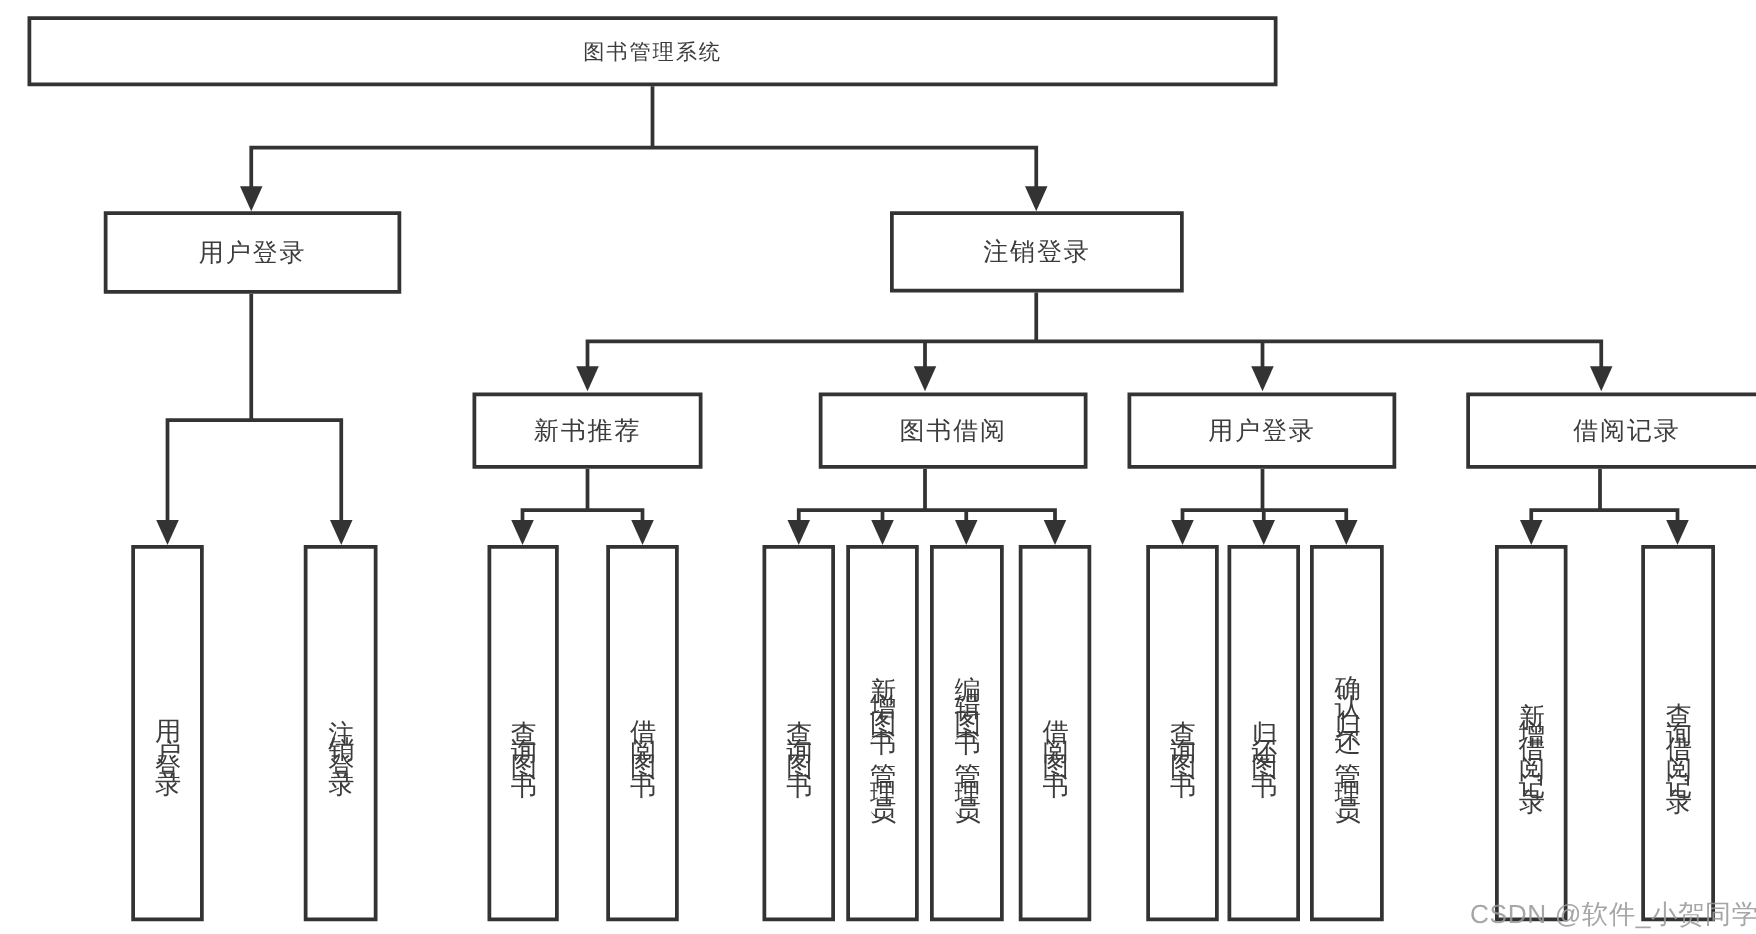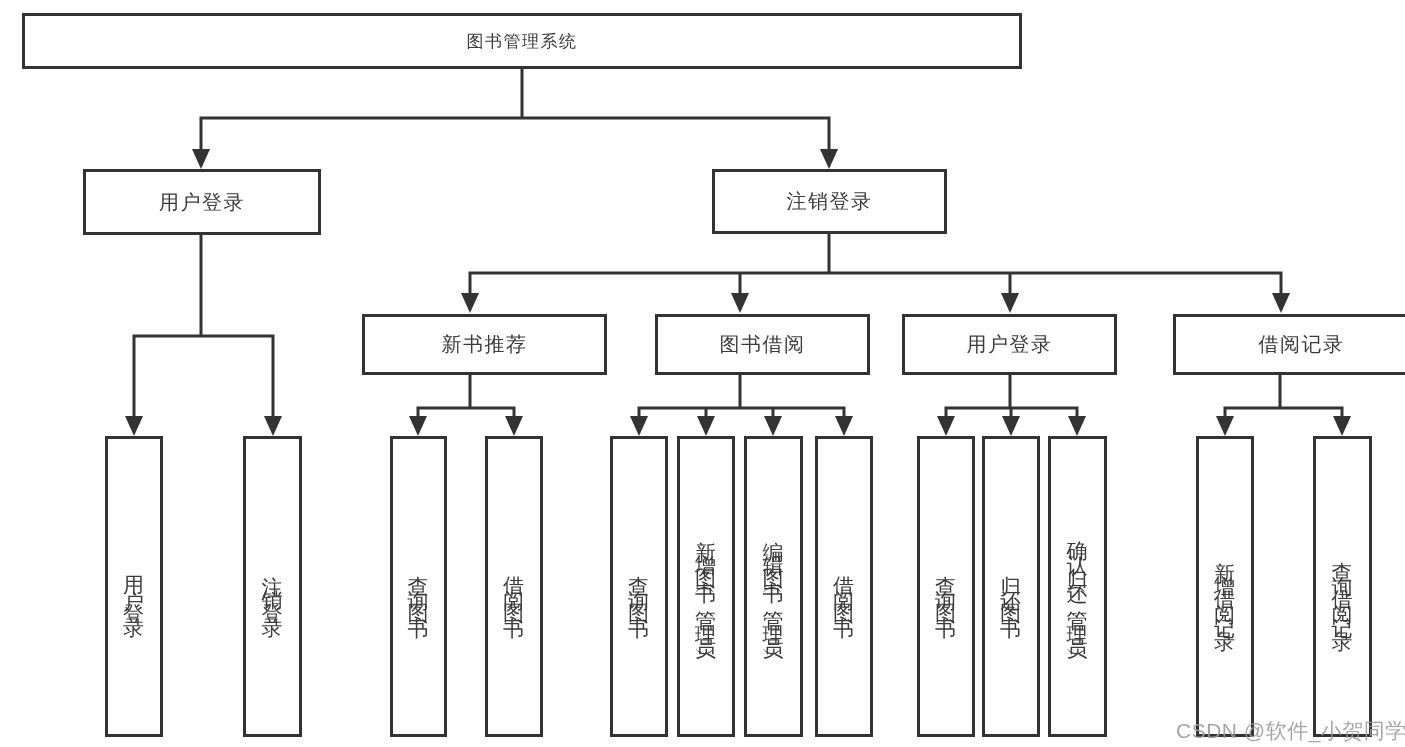--- a/index.html
+++ b/index.html
@@ -90,21 +90,21 @@
     <span class="hlabel">图书管理系统</span>
   </div>
 
   <div class="node" style="left:83px;top:169px;width:238px;height:66px;">
     <span class="hlabel">用户登录</span>
   </div>
   <div class="node" style="left:712px;top:169px;width:235px;height:65px;">
     <span class="hlabel">注销登录</span>
   </div>
 
-  <div class="node" style="left:362px;top:314px;width:245px;height:61px;">
+  <div class="node" style="left:378px;top:314px;width:184px;height:61px;">
     <span class="hlabel">新书推荐</span>
   </div>
   <div class="node" style="left:632px;top:314px;width:215px;height:61px;margin-left:23px;">
     <span class="hlabel">图书借阅</span>
   </div>
   <div class="node" style="left:902px;top:314px;width:215px;height:61px;">
     <span class="hlabel">用户登录</span>
   </div>
   <div class="node" style="left:1173px;top:314px;width:257px;height:61px;">
     <span class="hlabel">借阅记录</span>

